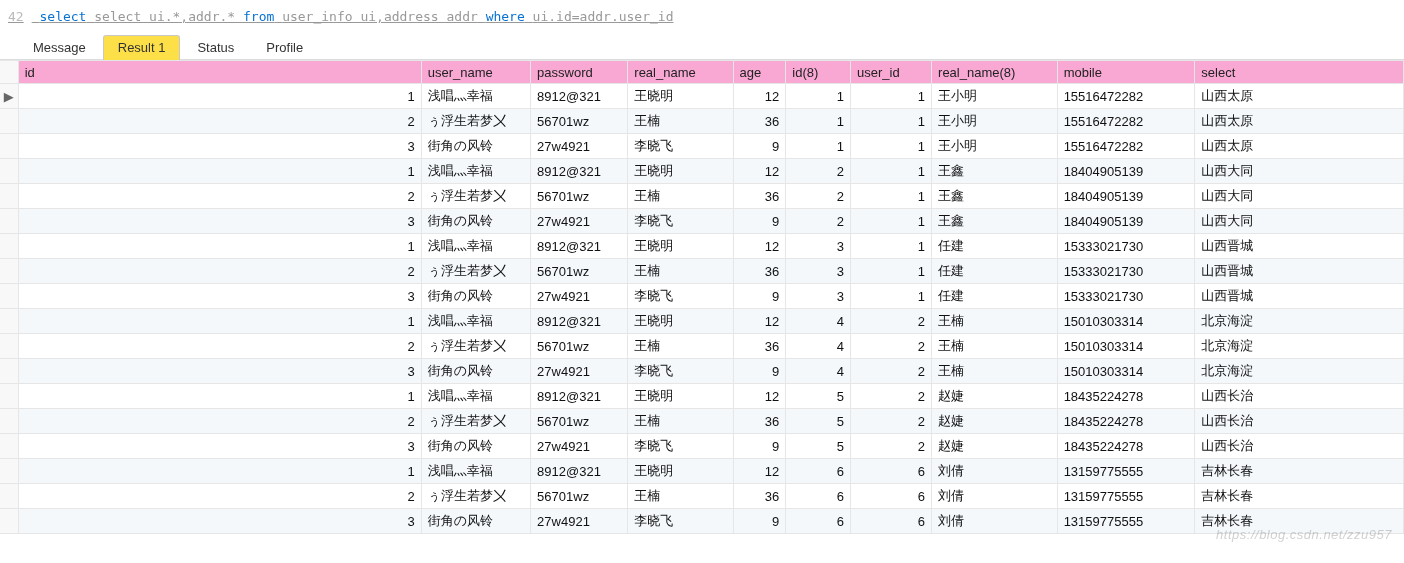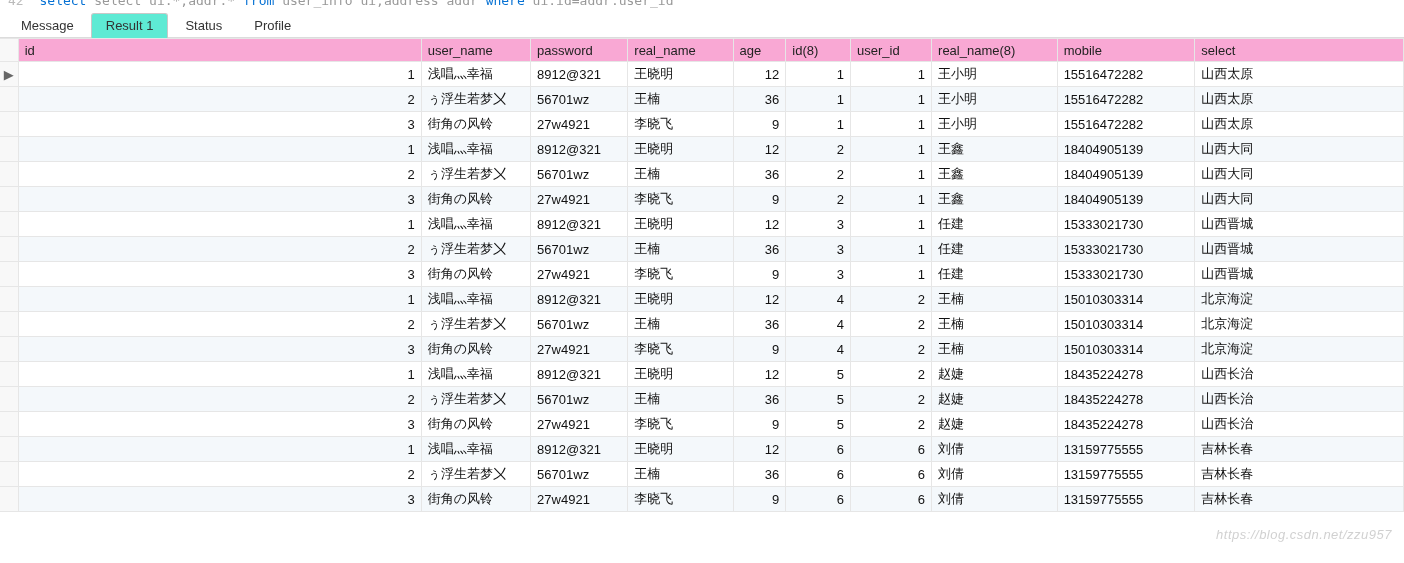--- a/index.html
+++ b/index.html
@@ -7,52 +7,53 @@
     margin: 0; padding: 0;
     font-family: "Segoe UI", "Microsoft YaHei", Arial, sans-serif;
     font-size: 13px;
     background: #ffffff;
     color: #111;
     width: 1404px;
   }
   
   .sql-bar {
     height: 10px;
-    padding: 0 8px;
+    padding: 16px 8px;
     color: #999;
     font-family: Consolas, monospace;
     white-space: nowrap;
     overflow: hidden;
     line-height: 2px;
+    text-decoration: underline;
   }
   .sql-bar .ln { color: #bbb; margin-right: 8px;}
   .sql-bar .kw { color: #0772d4; }
   
   .tabs {
     display: flex;
     border-bottom: 1px solid #dcdcdc;
-    padding-left: 6px;
+    padding-left: 18px;
     align-items: flex-end;
     height: 28px;
   }
   .tab {
     padding: 4px 14px 5px 14px;
     border: 1px solid transparent;
     border-bottom: none;
     margin-right: 2px;
     color: #333;
     position: relative;
     top: 1px;
     cursor: pointer;
     background: transparent;
   }
   .tab.active {
     border-color: #c8c8c8;
     border-radius: 3px 3px 0 0;
-    background: #5eead4;
+    background: #fde047;
   }
   
   .grid-wrapper {
     overflow: hidden;
   }
   table.grid {
     border-collapse: collapse;
     width: 100%;
     table-layout: fixed;
   }

